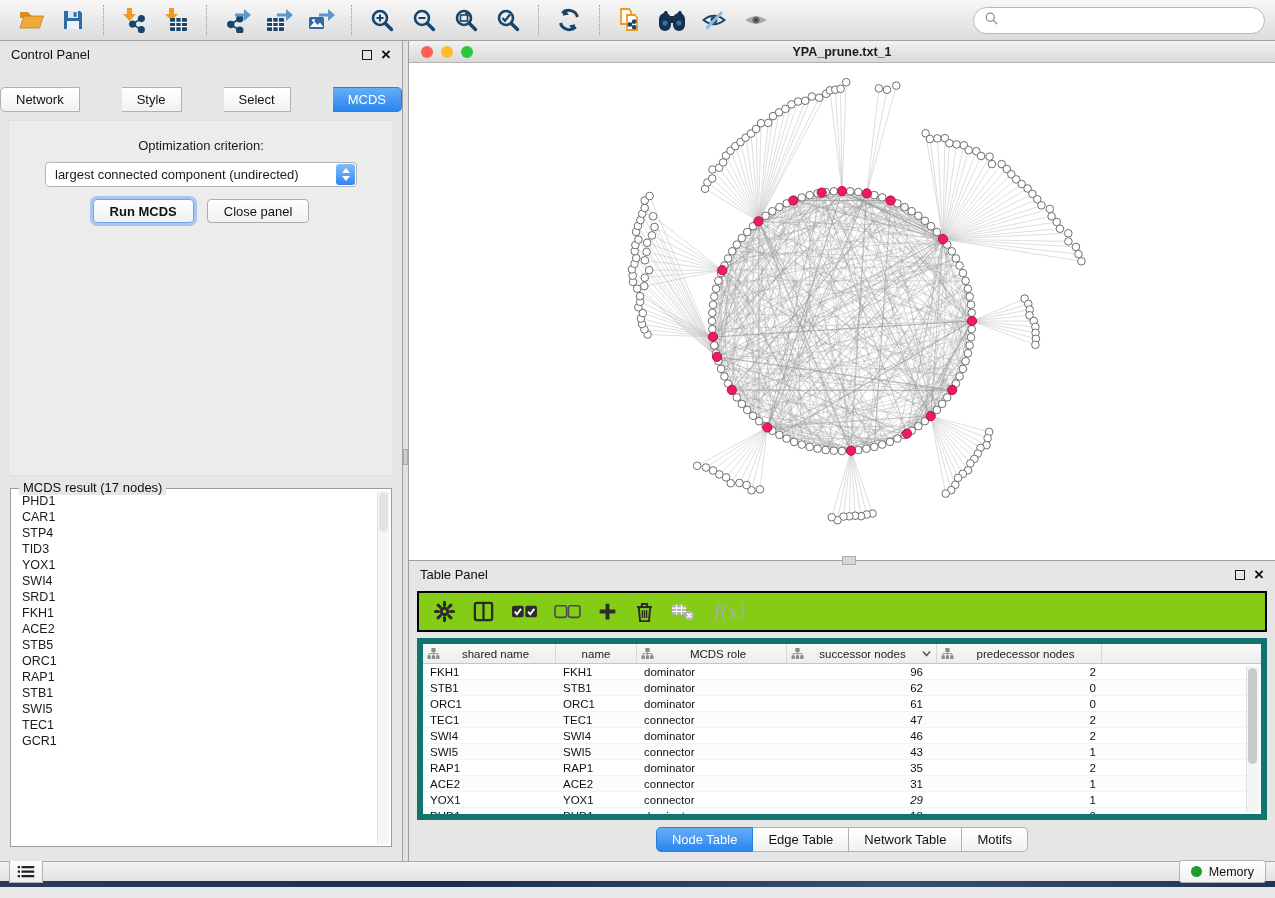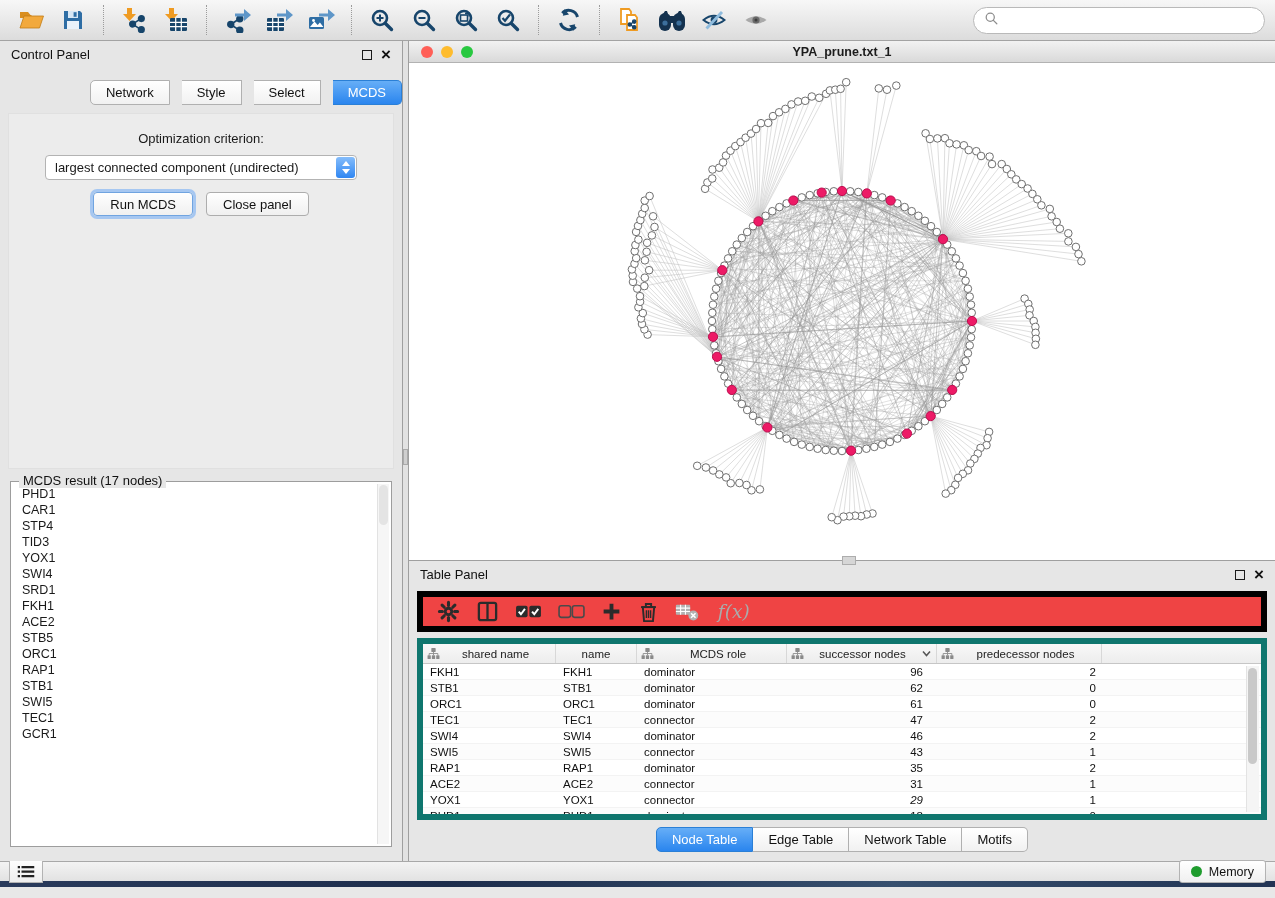--- a/index.html
+++ b/index.html
@@ -22,39 +22,39 @@
 
   
   .main{display:flex;height:820px;}
 
   
   .control-panel{width:402px;background:#e6e6e6;display:flex;flex-direction:column;position:relative;}
   .panel-titlebar{height:27px;display:flex;align-items:center;padding:0 11px;font-size:13px;color:#111;flex:0 0 auto;}
   .win-btns{margin-left:auto;display:flex;gap:9px;align-items:center;}
   .float-btn{width:10px;height:10px;border:1.5px solid #1a1a1a;background:transparent;}
   .close-btn{font-size:17px;font-weight:bold;line-height:10px;color:#111;}
-  .cp-tabs{display:flex;justify-content:flex-end;margin-top:12px;flex:0 0 auto;gap:12px;}
+  .cp-tabs{display:flex;justify-content:space-between;margin-top:19px;flex:0 0 auto;gap:12px;}
   .tab{font-size:13px;padding:4px 15px;background:linear-gradient(#ffffff,#f1f1f1);
     border:1px solid #b0b0b0;border-left:none;color:#111;white-space:nowrap;}
   .tab:first-child{border-left:1px solid #b0b0b0;border-radius:5px 0 0 5px;}
   .tab:last-child{border-radius:0 5px 5px 0;}
   .tab.active{background:linear-gradient(#66aef7,#2a85ee);color:#fff;border-color:#2a7fd6;}
   .cp-content{margin:8px 8px 0;background:#ececec;border:1px solid #e0e0e0;height:356px;flex:0 0 auto;
     display:flex;flex-direction:column;align-items:center;}
   .opt-label{font-size:13px;margin-top:17px;}
   .mac-select{width:312px;height:25px;margin-top:9px;border:1px solid #b3b3b3;border-radius:4px;
     background:#fff;display:flex;align-items:center;padding-left:9px;font-size:13px;position:relative;}
   .stepper{position:absolute;right:1px;top:1px;bottom:1px;width:19px;border-radius:3px;
     background:linear-gradient(#85bdfb,#2f86f2);display:flex;flex-direction:column;align-items:center;justify-content:center;gap:3px;}
   .st-up{width:0;height:0;border-left:4px solid transparent;border-right:4px solid transparent;border-bottom:5px solid #fff;}
   .st-dn{width:0;height:0;border-left:4px solid transparent;border-right:4px solid transparent;border-top:5px solid #fff;}
   .btn-row{display:flex;gap:13px;margin-top:12px;}
   .mac-btn{height:24px;border:1px solid #adadad;border-radius:4px;background:linear-gradient(#ffffff,#f0f0f0);
     font-size:13px;font-family:inherit;padding:0 16px;color:#111;}
-  .mac-btn.focus-ring{box-shadow:0 0 0 3px rgba(110,170,245,.55);border-color:#70a4e0;}
+  .mac-btn.focus-ring{box-shadow:0 0 0 3px rgba(110,170,245,.55);border-color:#70a4e0;font-weight:bold;}
 
   .mcds-group{margin:12px 10px 14px;flex:1;position:relative;border:1px solid #9d9d9d;background:#fff;}
   .group-title{position:absolute;top:-9px;left:8px;background:#e6e6e6;padding:0 4px;font-size:13px;color:#111;}
   .result-list{position:absolute;top:4px;left:2px;right:16px;bottom:2px;overflow:hidden;}
   .result-item{font-size:12.5px;line-height:16px;padding-left:9px;}
   .list-scroll{position:absolute;top:2px;right:2px;bottom:2px;width:12px;background:#f6f6f6;border-left:1px solid #e2e2e2;}
   .list-scroll .thumb{position:absolute;top:1px;left:1px;right:1px;height:40px;background:#e4e4e4;border-radius:5px;}
 
   
   .v-splitter{width:7px;background:#e2e2e2;border-left:1px solid #9f9f9f;border-right:1px solid #9f9f9f;position:relative;}
@@ -70,21 +70,21 @@
   .light.red{background:#ff5f57;}
   .light.yellow{background:#febc2e;}
   .light.green{background:#28c840;}
   .net-title{position:absolute;left:0;right:0;text-align:center;font-size:12.5px;font-weight:bold;color:#1b1b1b;}
   .net-canvas{flex:1;background:#fff;position:relative;}
   .net-canvas svg{position:absolute;inset:0;}
   .h-handle{position:absolute;left:50%;bottom:-5px;width:14px;height:9px;background:#d6d6d6;border:1px solid #adadad;z-index:3;}
 
   
   .table-panel{flex:1;display:flex;flex-direction:column;background:#e6e6e6;min-height:0;}
-  .tp-toolbar{height:41px;margin:3px 8px 0;background:#ef4444;border:6px solid #000000;
+  .tp-toolbar{height:41px;margin:3px 8px 0;background:#84cc16;border:2px solid #000000;
     display:flex;align-items:center;gap:16px;padding:0 14px;flex:0 0 auto;}
   .tp-btn{display:flex;align-items:center;justify-content:center;}
   .tp-table{flex:1;margin:6px 8px 0;background:#fff;border:6px solid #0f766e;position:relative;overflow:hidden;}
   .thead{display:flex;height:20px;background:linear-gradient(#f8f8f8,#ededed);border-bottom:1px solid #c6c6c6;}
   .th{display:flex;align-items:center;font-size:11.5px;color:#222;border-right:1px solid #d8d8d8;
     padding:0 4px;position:relative;}
   .th .hlabel{margin:0 auto;}
   .trow{display:flex;height:16px;align-items:center;border-bottom:1px solid #f3f3f3;}
   .trow:nth-child(even){background:#fcfcfc;}
   .td{font-size:11.5px;color:#111;white-space:nowrap;overflow:hidden;}

